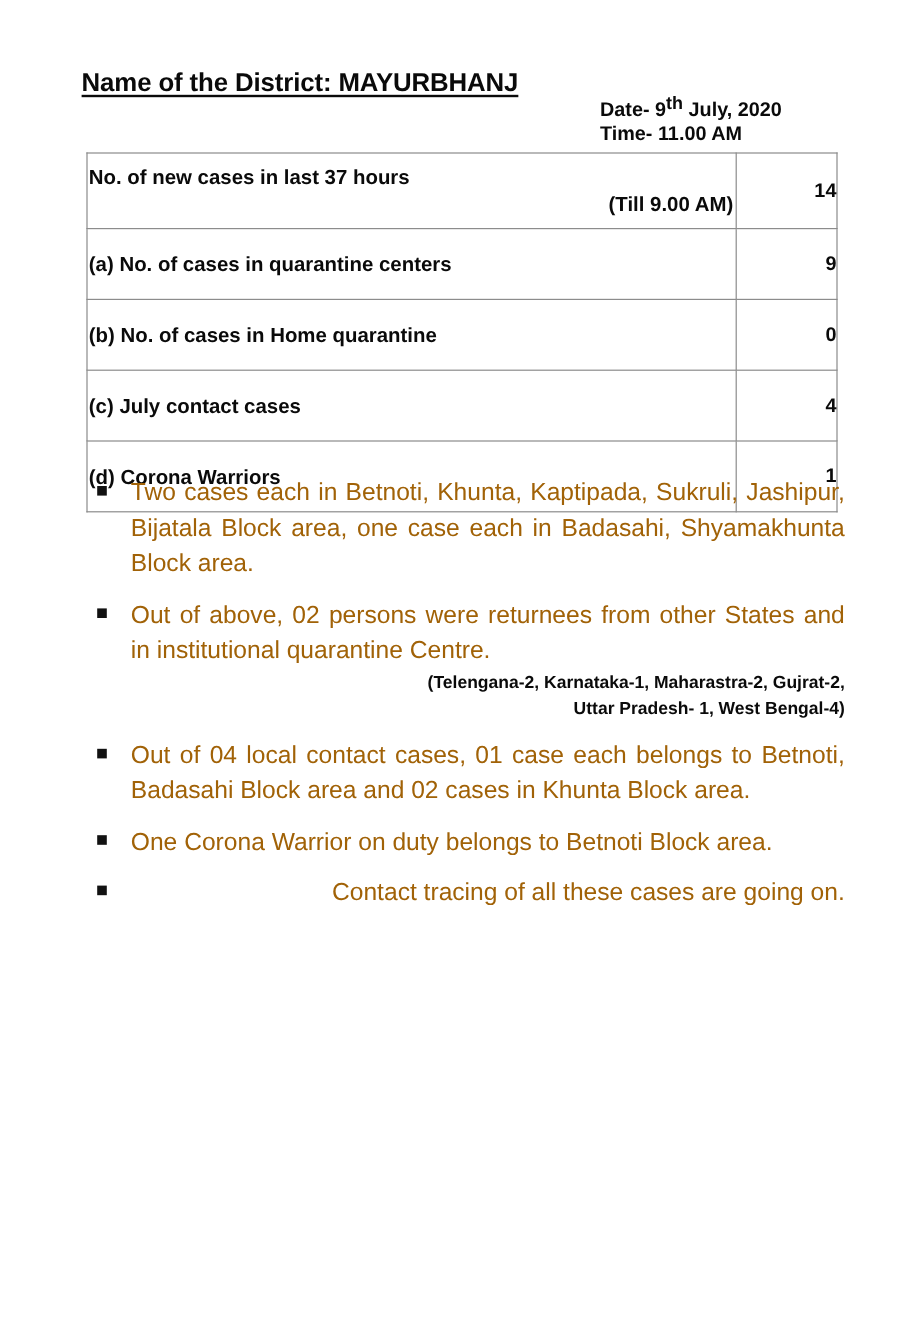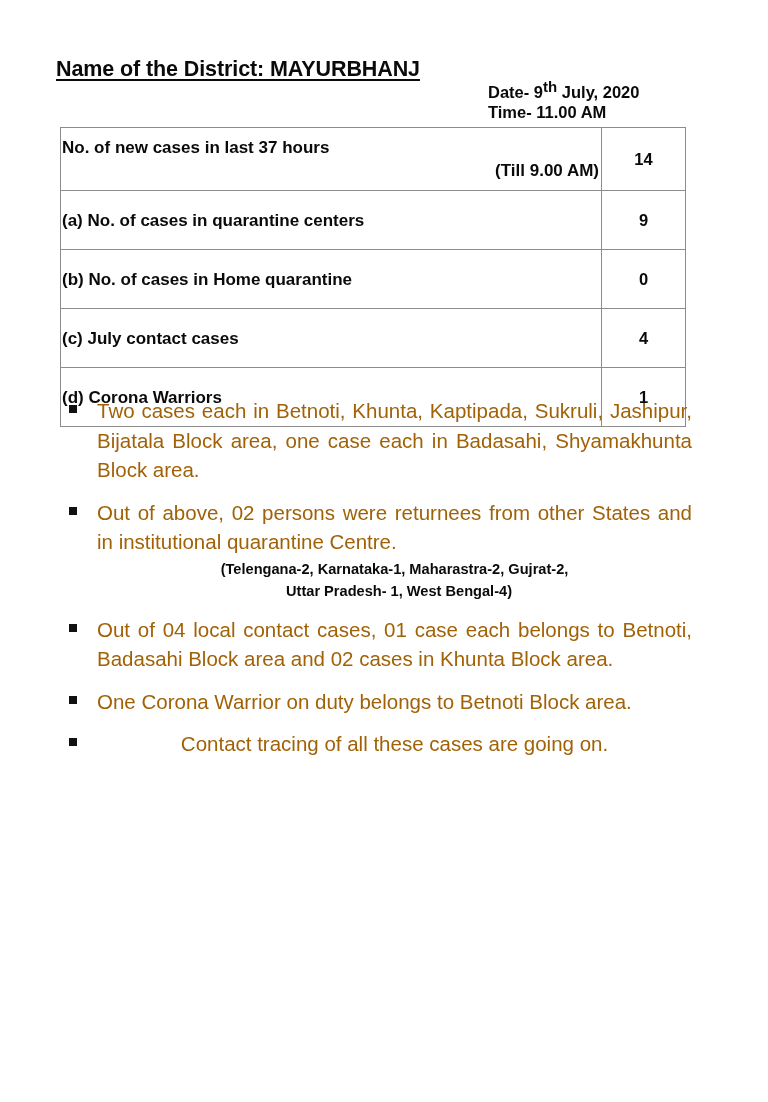--- a/index.html
+++ b/index.html
@@ -11,21 +11,21 @@
     width: 768px;
     height: 1102px;
     position: relative;
     font-family: "Liberation Sans", sans-serif;
     color: #0a0a0a;
     overflow: hidden;
   }
 
   .page {
     position: absolute;
-    left: 4px; top: 0;
+    left: 16px; top: 0;
     width: 625px;
     height: 1102px;
   }
 
   
   .doc-title {
     position: absolute;
     left: 52px;
     top: 57px;
     font-size: 21.5px;
@@ -67,21 +67,21 @@
     padding: 0;
     vertical-align: middle;
   }
   .stat-table td.label {
     width: 537px;
     padding: 6px 2px 6px 1px;
     line-height: 23px;
   }
   .stat-table td.value {
     width: 83px;
-    text-align: center;
+    text-align: right;
     font-size: 16.5px;
   }
   .stat-table tr.tall td { height: 50px; }
   .stat-table tr.normal td { height: 46px; }
   .stat-table td.label .l2 { display: block; text-align: right; }
 
   
   .bullets {
     position: absolute;
     left: 60px;
@@ -101,27 +101,27 @@
     height: 8px;
     background: #111111;
   }
   .bullet .text {
     font-size: 20.5px;
     line-height: 29.5px;
     text-align: justify;
     text-justify: inter-word;
     color: #a16207;
   }
-  .bullet .text.nojustify { text-align: center; }
+  .bullet .text.nojustify { text-align: right; }
   .bullet .subnote {
     display: block;
     font-size: 14.6px;
     font-weight: bold;
     line-height: 22px;
-    text-align: center;
+    text-align: right;
     margin-top: 1px;
   }
   .bullet .subnote .sl2 {
     display: block;
     padding-left: 9px;
   }
 </style>
 </head>
 <body>
 

